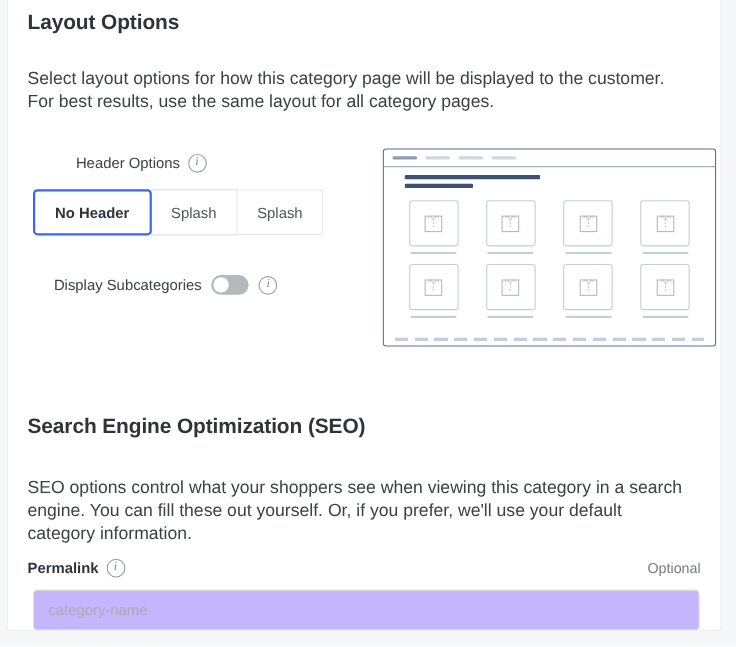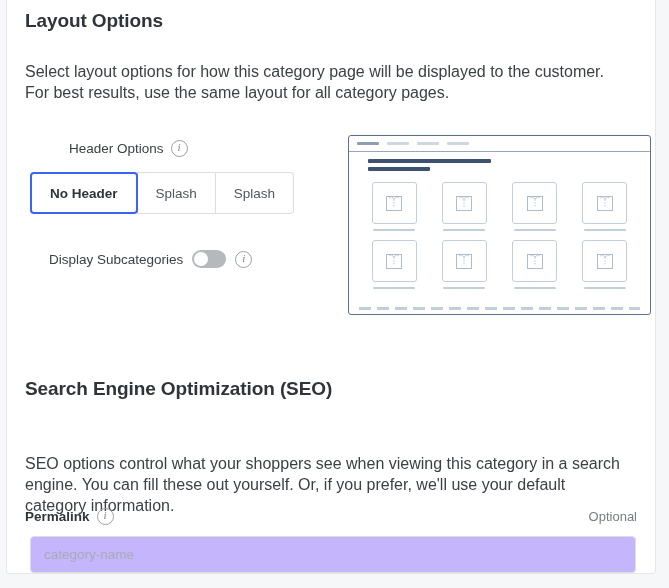--- a/index.html
+++ b/index.html
@@ -233,21 +233,21 @@
     left: 10px;
     right: 10px;
     bottom: 4px;
     height: 3px;
     background: repeating-linear-gradient(to right,
       #c3cedd 0px, #c3cedd 12px, transparent 12px, transparent 18px);
   }
 
   
   #seo-title { position: absolute; left: 18px; top: 378px; }
-  #seo-desc  { position: absolute; left: 18px; top: 433px; width: 614px; margin-top: 20px; }
+  #seo-desc  { position: absolute; left: 18px; top: 433px; width: 614px; }
 
   #permalink-row { left: 18px; top: 508px; gap: 7px; justify-content: center; }
   .field-label.strong { font-weight: bold; color: #2e3439; }
 
   .optional-tag {
     position: absolute;
     right: 18px;
     top: 509px;
     font-size: 13px;
     color: #767d84;

